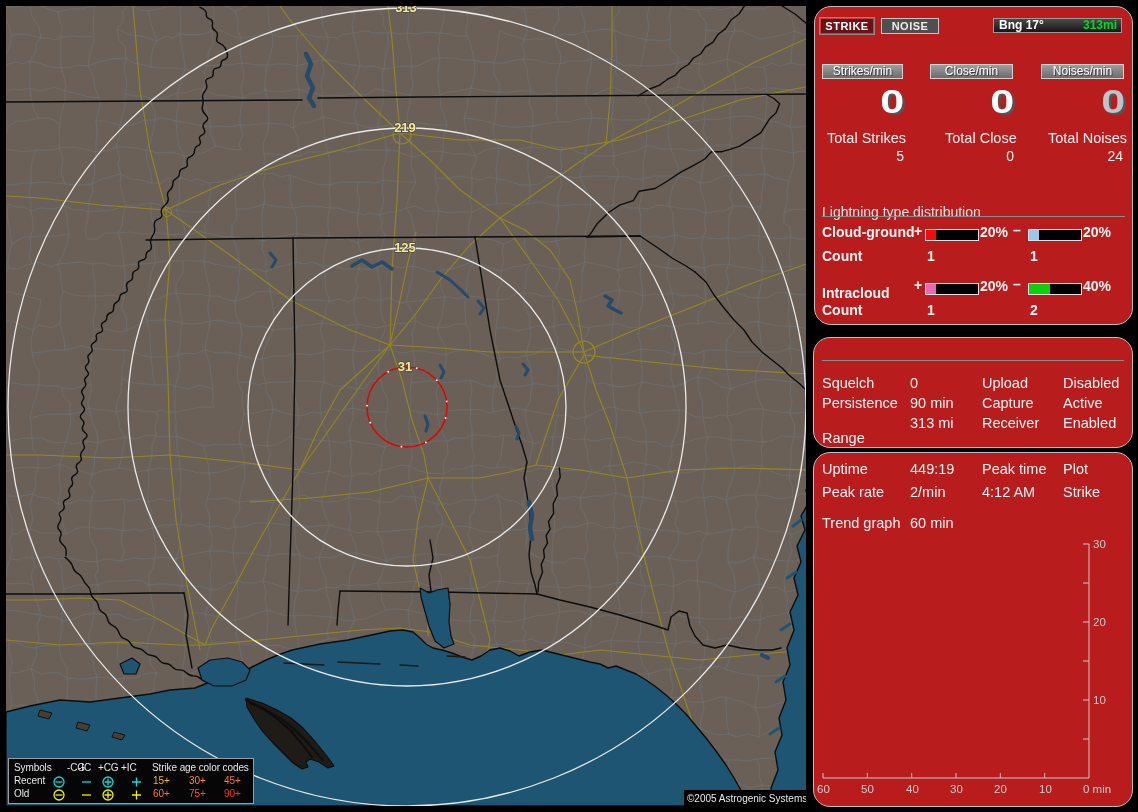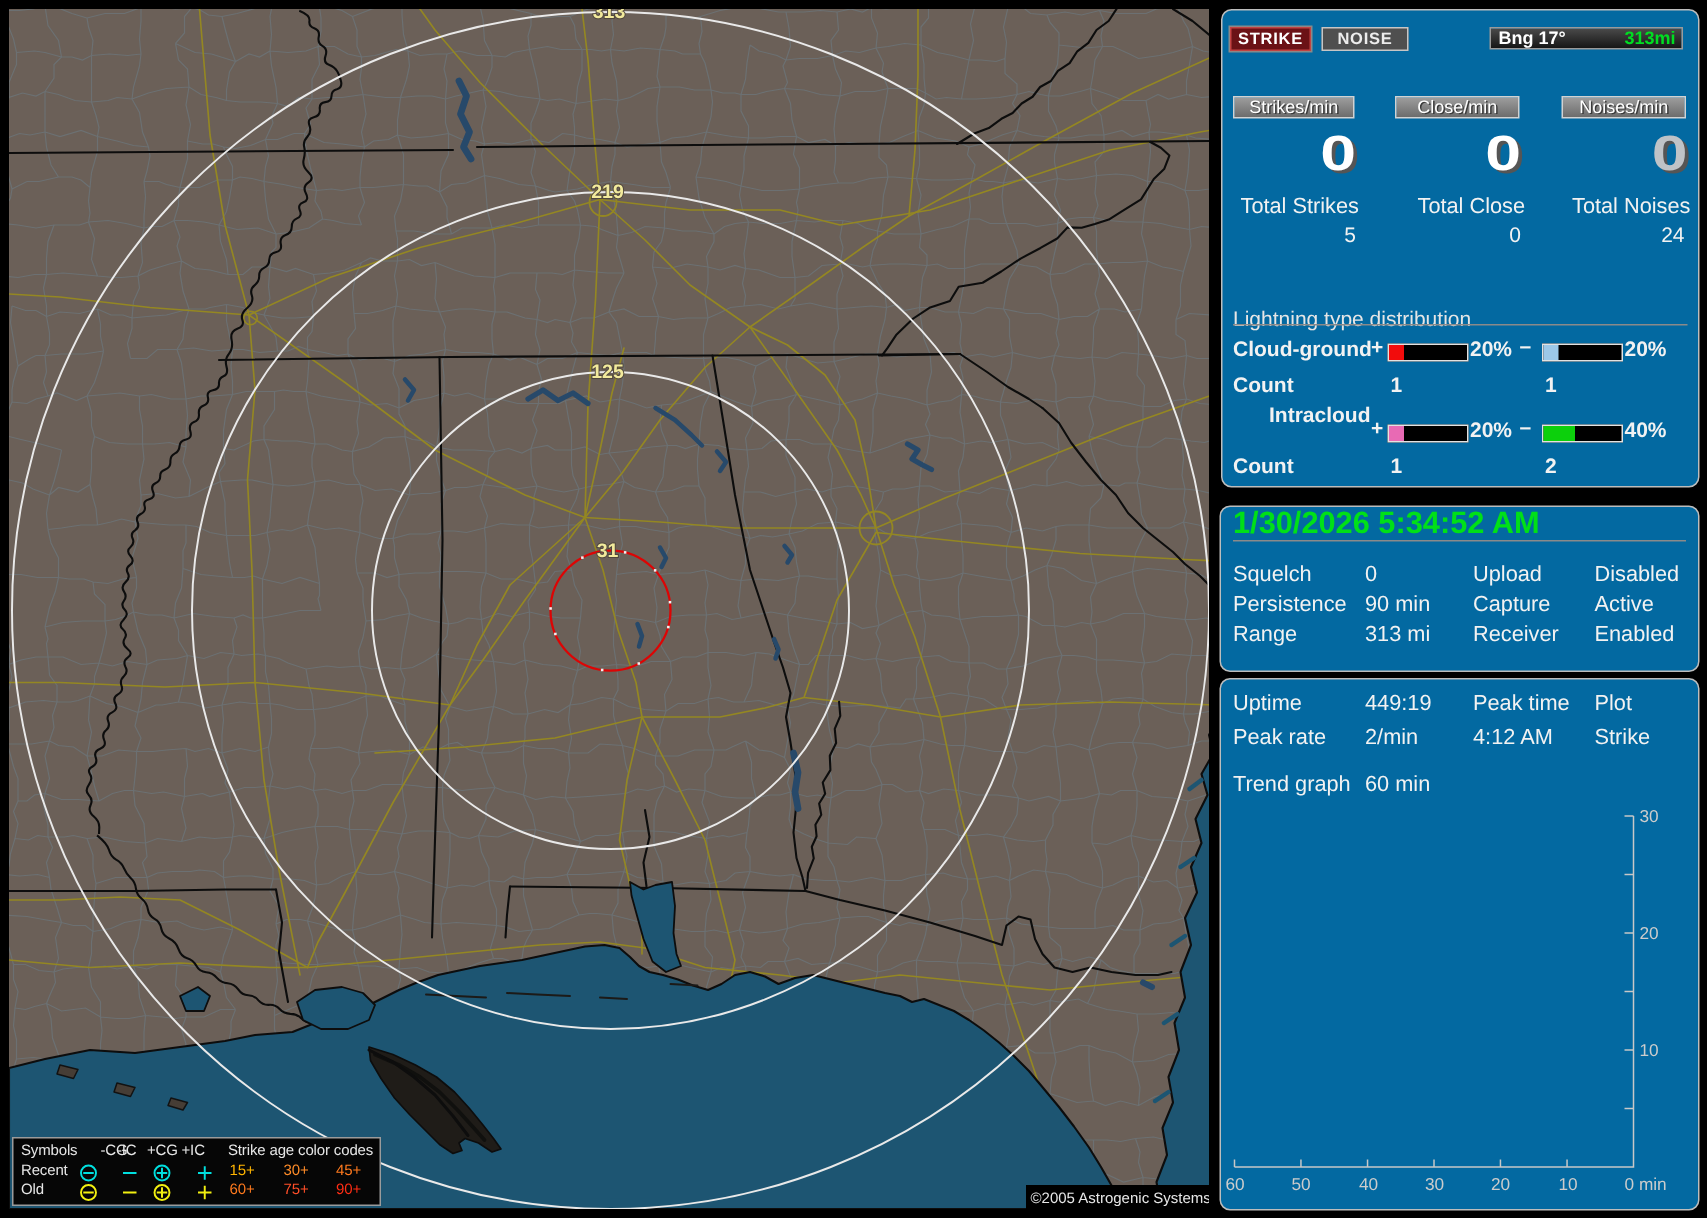--- a/index.html
+++ b/index.html
@@ -1,17 +1,17 @@
 <!DOCTYPE html>
 <html><head><meta charset="utf-8"><style>
 html,body{margin:0;padding:0;background:#000;}
 body{width:1138px;height:812px;position:relative;overflow:hidden;
  font-family:"Liberation Sans",sans-serif;-webkit-font-smoothing:antialiased;}
 .abs{position:absolute;}
-.panel{position:absolute;background:#0369a1;border:1px solid #bdbdbd;border-radius:7px;}
+.panel{position:absolute;background:#b91c1c;border:1px solid #bdbdbd;border-radius:17px;}
 .btn{position:absolute;text-align:center;white-space:nowrap;}
 .g{color:#00d61e;text-align:center;}
 .gray{color:#8f8f8f;}
 .bar{position:absolute;width:52px;height:10px;border:1px solid #e2e2e2;background:#000;}
 .bar i{display:block;height:10px;}
 .lbl{position:absolute;color:#f2f2f2;font-size:14.5px;white-space:nowrap;}
 .bold{font-weight:bold;font-size:14px;}
 .r{text-align:right;}
 </style></head><body>
 <svg style="position:absolute;left:6px;top:6px" width="800" height="800" viewBox="6 6 800 800">
@@ -183,48 +183,47 @@
     </div>
  <div class="lbl bold" style="left:165px;top:217px;">20%</div>
  <div class="lbl bold" style="left:198px;top:215px;">–</div>
  <div class="bar" style="left:213px;top:222px;">
       <i style="width:10px;background:#9cc8e8;"></i>
     </div>
  <div class="lbl bold" style="left:268px;top:217px;">20%</div>
  <div class="lbl bold" style="left:7px;top:241px;">Count</div>
  <div class="lbl bold" style="left:112px;top:241px;">1</div>
  <div class="lbl bold" style="left:215px;top:241px;">1</div>
- <div class="lbl bold" style="left:7px;top:261px;margin-left:24px;">Intracloud</div>
+ <div class="lbl bold" style="left:7px;top:278px;">Intracloud</div>
  <div class="lbl bold" style="left:99px;top:270px;">+</div>
  <div class="bar" style="left:110px;top:276px;">
       <i style="width:10px;background:#e86ab4;"></i>
     </div>
  <div class="lbl bold" style="left:165px;top:271px;">20%</div>
  <div class="lbl bold" style="left:198px;top:269px;">–</div>
  <div class="bar" style="left:213px;top:276px;">
       <i style="width:21px;background:#0cd00c;"></i>
     </div>
  <div class="lbl bold" style="left:268px;top:271px;text-align:right;">40%</div>
  <div class="lbl bold" style="left:7px;top:295px;">Count</div>
  <div class="lbl bold" style="left:112px;top:295px;">1</div>
  <div class="lbl bold" style="left:215px;top:295px;">2</div>
 </div>
 
 <div class="panel" style="left:813px;top:337px;width:318px;height:109px;">
- <div class="lbl bold" style="left:8px;top:-1px;font-size:20.5px;color:#00e018;">1/30/2026 5:34:52 AM</div>
  <div class="abs" style="left:8px;top:22px;width:302px;border-top:1px solid #8a8a8a;"></div>
  <div class="lbl" style="left:8px;top:37px;">Squelch</div>
     <div class="lbl" style="left:96px;top:37px;">0</div>
  <div class="lbl" style="left:168px;top:37px;">Upload</div>
     <div class="lbl gray" style="left:249px;top:37px;">Disabled</div>
  <div class="lbl" style="left:8px;top:57px;">Persistence</div>
     <div class="lbl" style="left:96px;top:57px;">90 min</div>
  <div class="lbl" style="left:168px;top:57px;">Capture</div>
     <div class="lbl g" style="left:249px;top:57px;">Active</div>
- <div class="lbl" style="left:8px;top:77px;">Range</div>
+ <div class="lbl" style="left:8px;top:92px;">Range</div>
     <div class="lbl" style="left:96px;top:77px;">313 mi</div>
  <div class="lbl" style="left:168px;top:77px;">Receiver</div>
     <div class="lbl g" style="left:249px;top:77px;">Enabled</div>
 </div>
 
 <div class="panel" style="left:813px;top:452px;width:318px;height:353px;">
  <div class="lbl" style="left:8px;top:8px;">Uptime</div>
     <div class="lbl" style="left:96px;top:8px;">449:19</div>
  <div class="lbl" style="left:168px;top:8px;">Peak time</div>
     <div class="lbl" style="left:249px;top:8px;">Plot</div>

